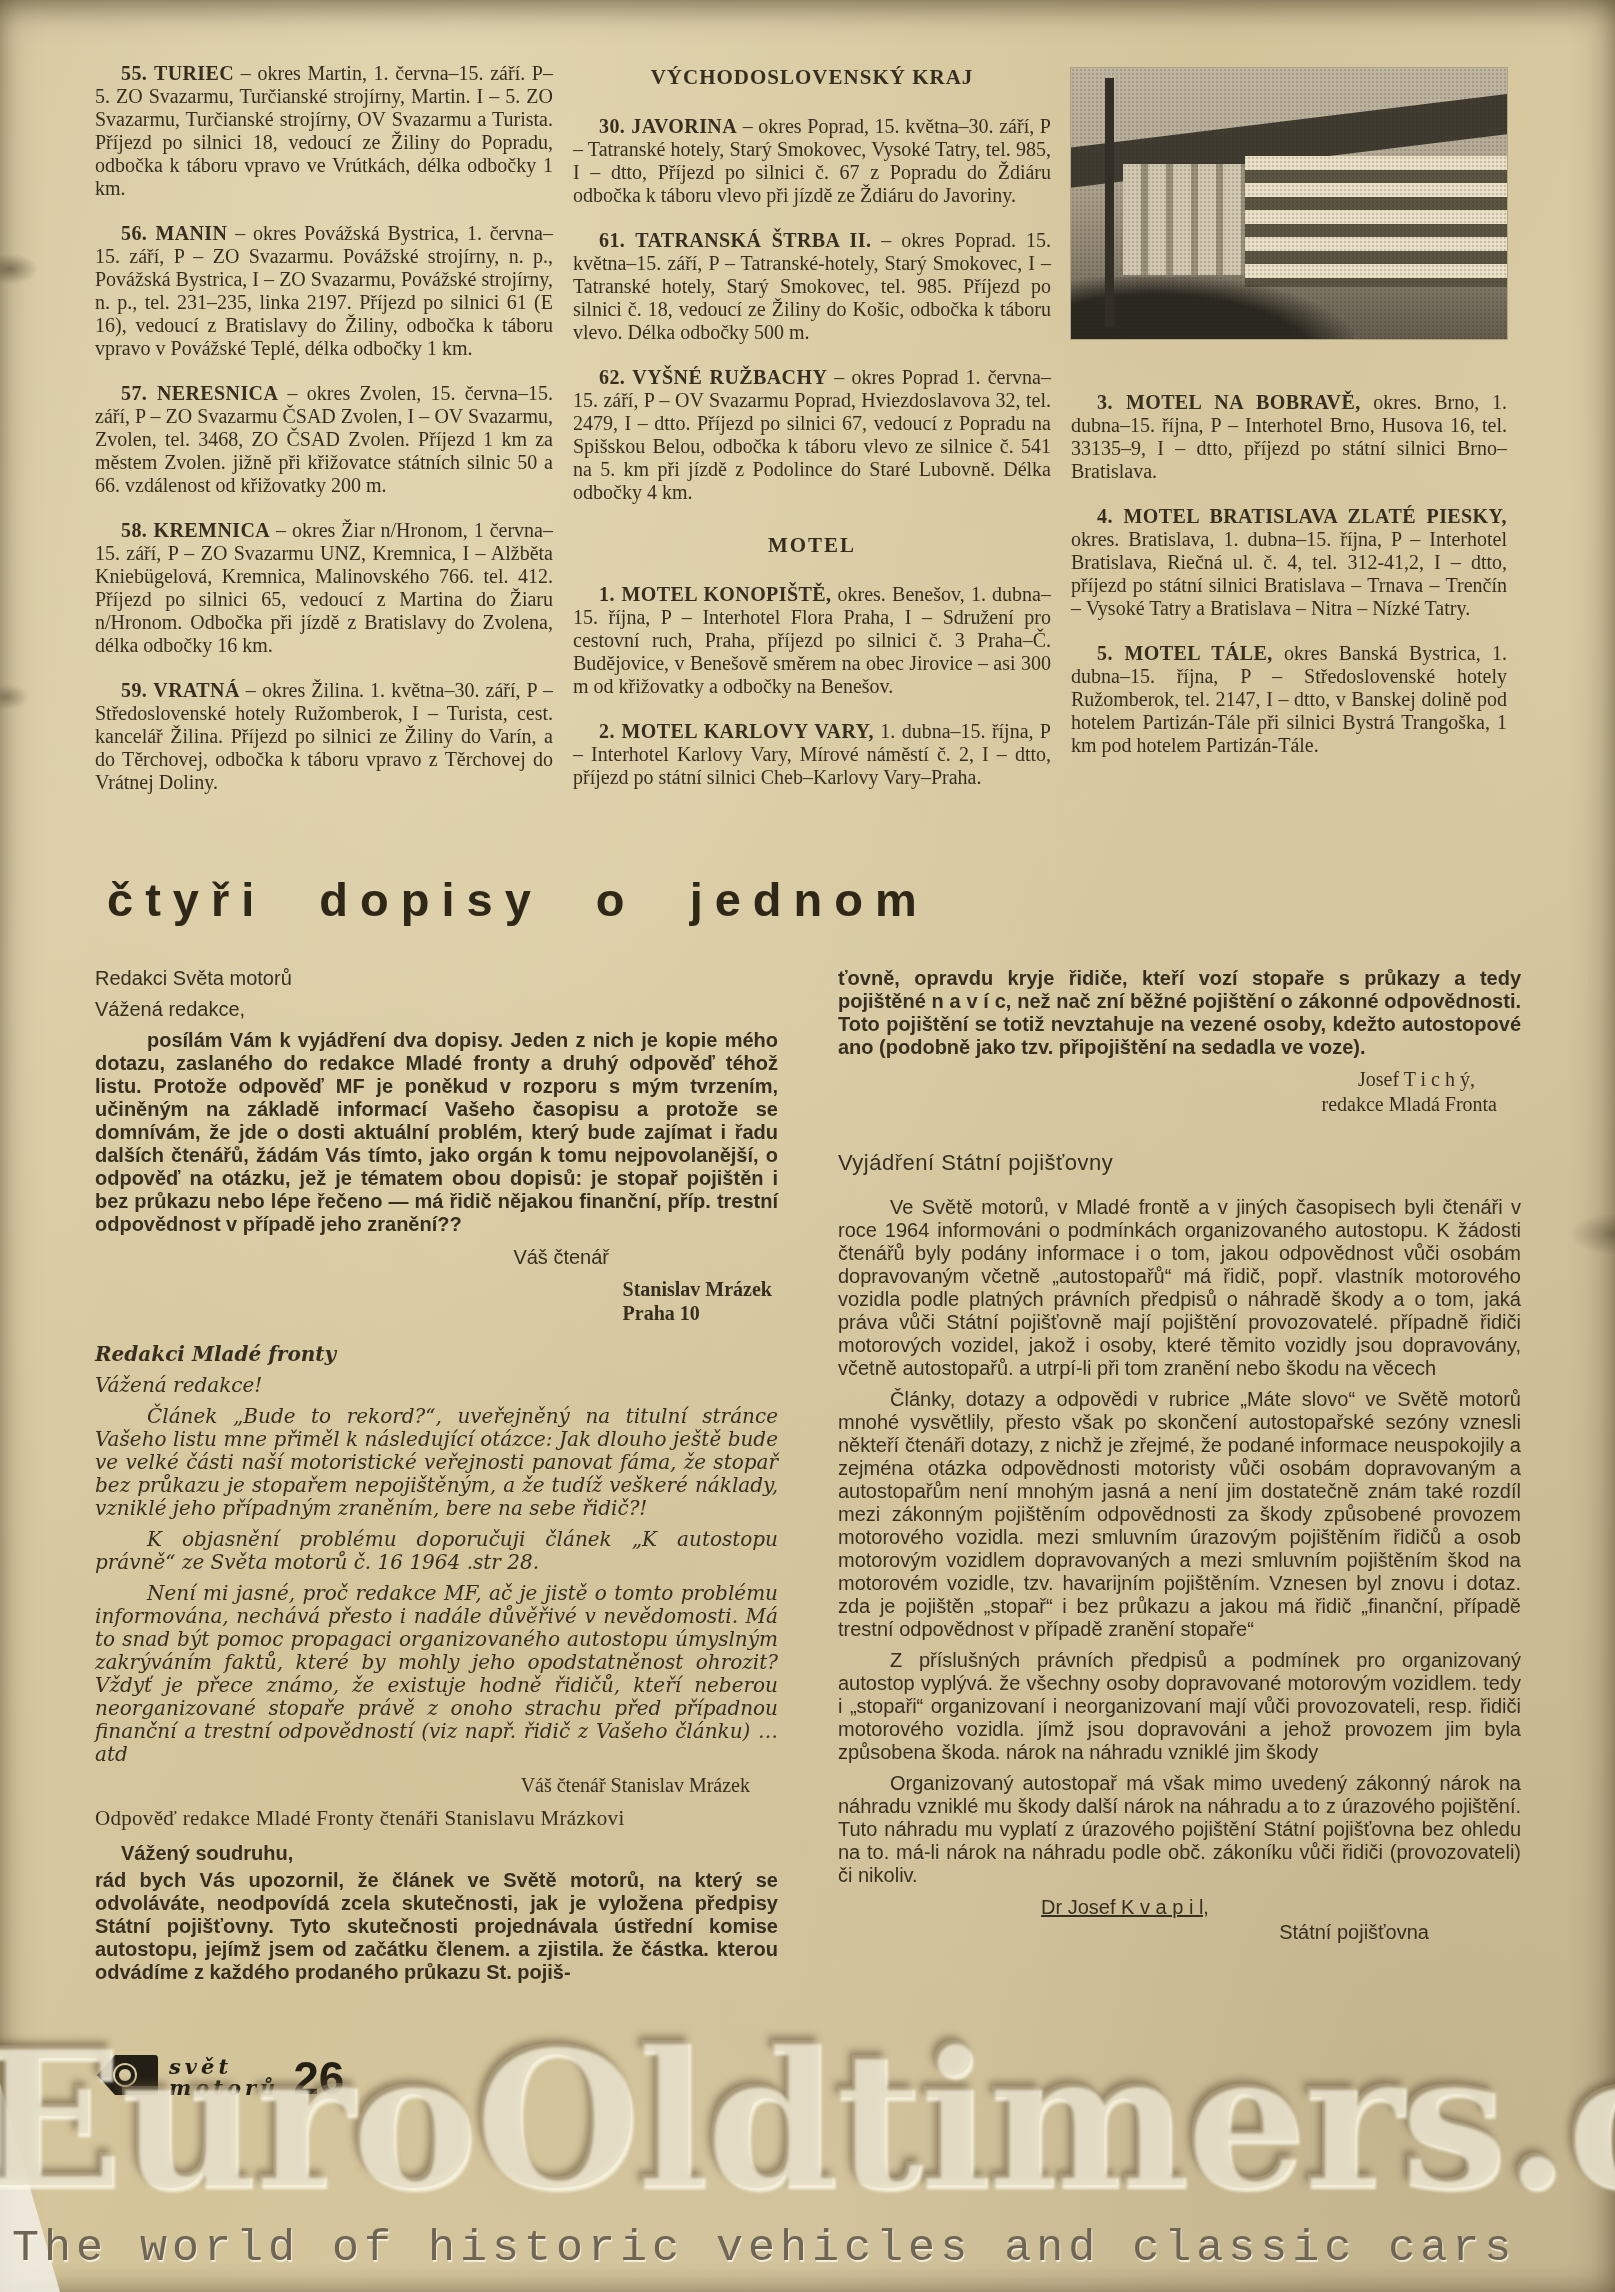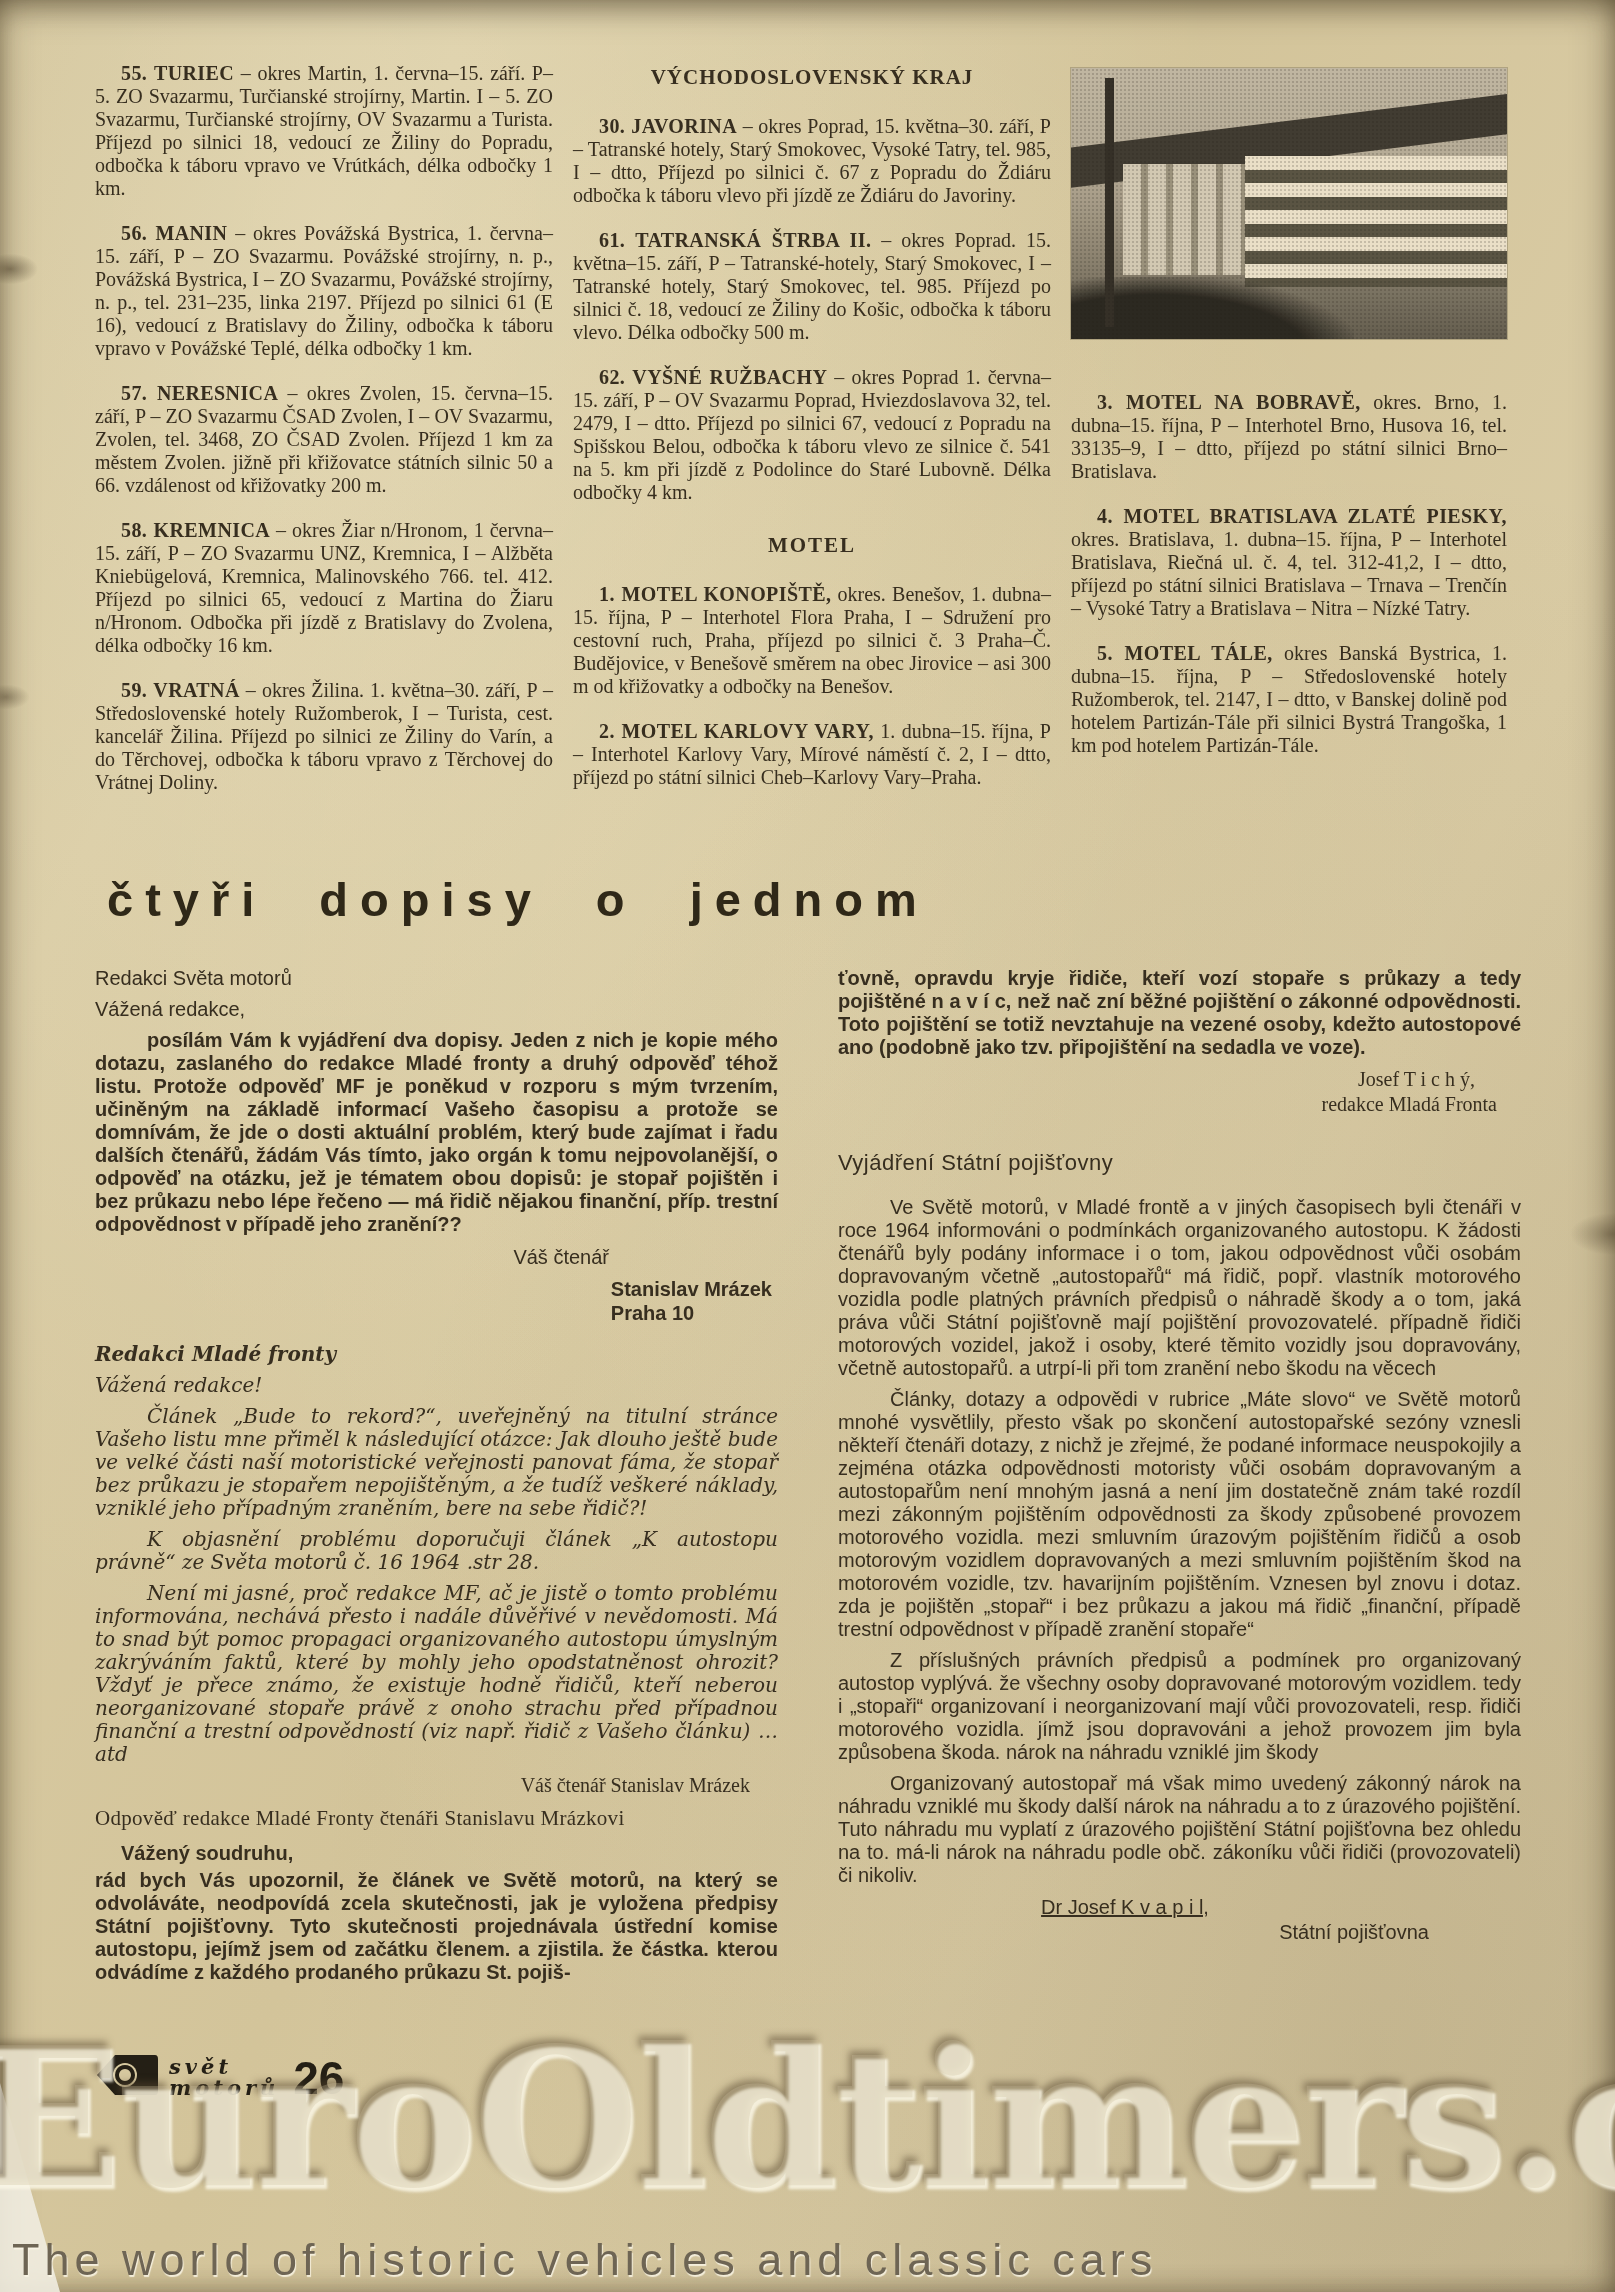--- a/index.html
+++ b/index.html
@@ -77,21 +77,21 @@
     margin:0 95px;font-size:20px;line-height:23px;text-align:justify;
   }
   .letters p{margin:0 0 8px 0;}
   .sans-r{font-family:"Liberation Sans", sans-serif;}
   .sans-b{font-family:"Liberation Sans", sans-serif;font-weight:bold;}
   .ind{text-indent:52px;}
   .ser-ital{font-family:"DejaVu Serif", serif;font-style:italic;}
   .ser-ital-b{font-family:"DejaVu Serif", serif;font-style:italic;font-weight:bold;}
   .signoff-center{text-align:right;padding-right:169px;margin-top:10px !important;}
   .sig-wrap{text-align:right;margin:2px 6px 18px 0;}
-  .sig-inner{display:inline-block;text-align:left;font-family:Liberation Sans, sans-serif;font-weight:bold;line-height:24px;}
+  .sig-inner{display:inline-block;text-align:left;font-family:Liberation Serif, serif;font-weight:bold;line-height:24px;}
   .sig-right{text-align:right;padding-right:28px;margin:4px 0 14px 0;}
   .resp-head{font-size:21px;margin:10px 0 12px 0 !important;letter-spacing:0.3px;}
   .salut-bold{text-indent:26px;margin-bottom:4px !important;}
   .vyj-head{font-family:"Liberation Sans", sans-serif;font-size:22px;margin:34px 0 22px 0 !important;letter-spacing:0.5px;}
   .sig2{line-height:25px;margin-top:8px;}
   .sig2 .l1{text-align:right;padding-right:46px;}
   .sig2 .l2{text-align:right;padding-right:24px;}
   .sig3{line-height:25px;margin-top:6px;font-family:"Liberation Sans", sans-serif;}
   .sig3 .l1{text-align:center;padding-right:109px;text-decoration:underline;}
   .sig3 .l2{text-align:right;padding-right:92px;}
@@ -108,22 +108,22 @@
   }
   
   .watermark{
     position:absolute;left:-24px;bottom:62px;z-index:5;pointer-events:none;
     font-family:"DejaVu Serif", serif;font-weight:bold;font-size:191px;
     letter-spacing:-4px;white-space:nowrap;
     color:rgba(205,193,160,.30);
     text-shadow:3px 4px 3px rgba(252,248,232,.85), -3px -4px 7px rgba(85,70,45,.5);
   }
   .tagline{
-    position:absolute;left:12px;bottom:6px;z-index:6;pointer-events:none;
-    font-family:Liberation Sans, sans-serif;font-size:45px;letter-spacing:5px;
+    position:absolute;left:12px;bottom:18px;z-index:6;pointer-events:none;
+    font-family:Liberation Mono, monospace;font-size:45px;letter-spacing:5px;
     color:#6e6554;text-shadow:1px 2px 1px rgba(250,246,230,.85);
     white-space:nowrap;
   }
   .corner-wedge{
     position:absolute;left:0;bottom:0;width:60px;height:209px;z-index:4;
     background:#efece0;
     clip-path:polygon(0 0, 0 100%, 100% 100%);
     opacity:.9;pointer-events:none;
   }
 </style>

